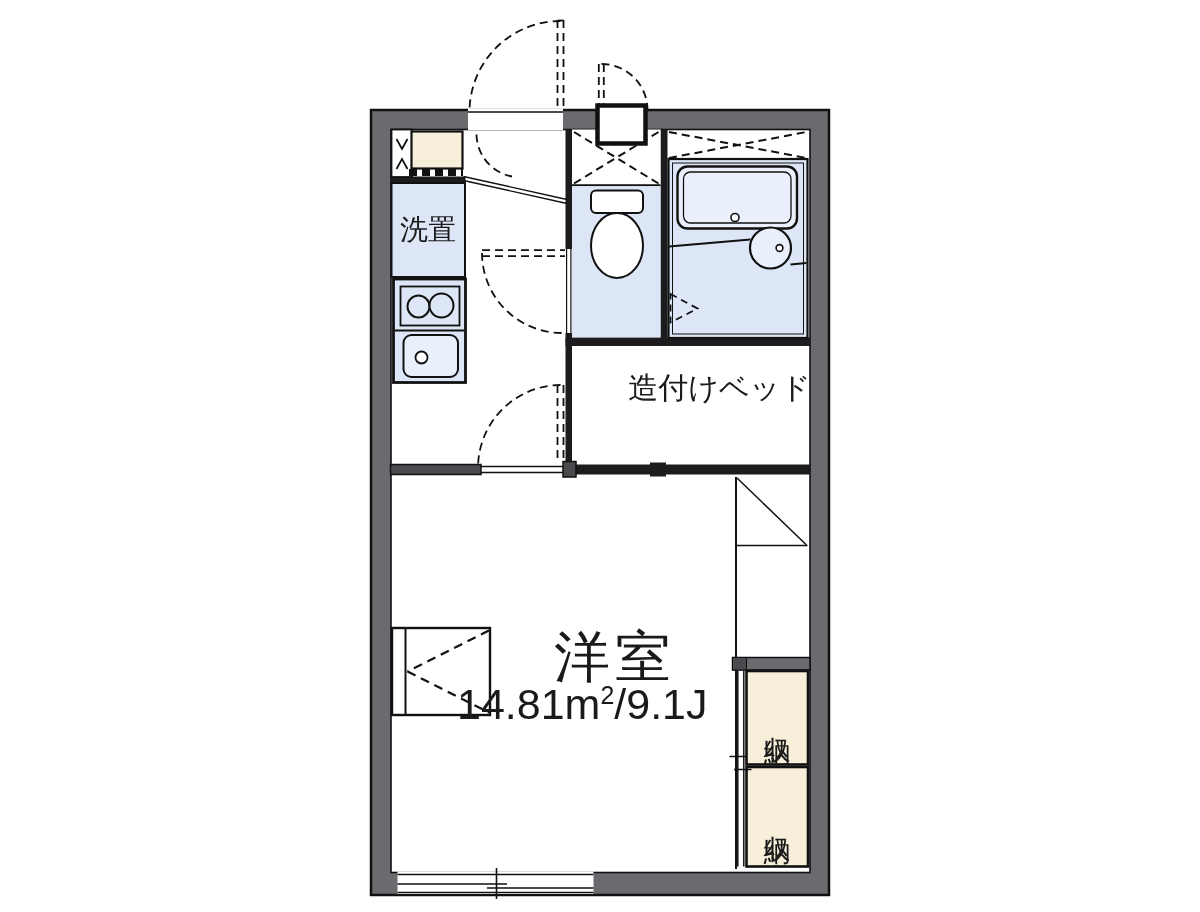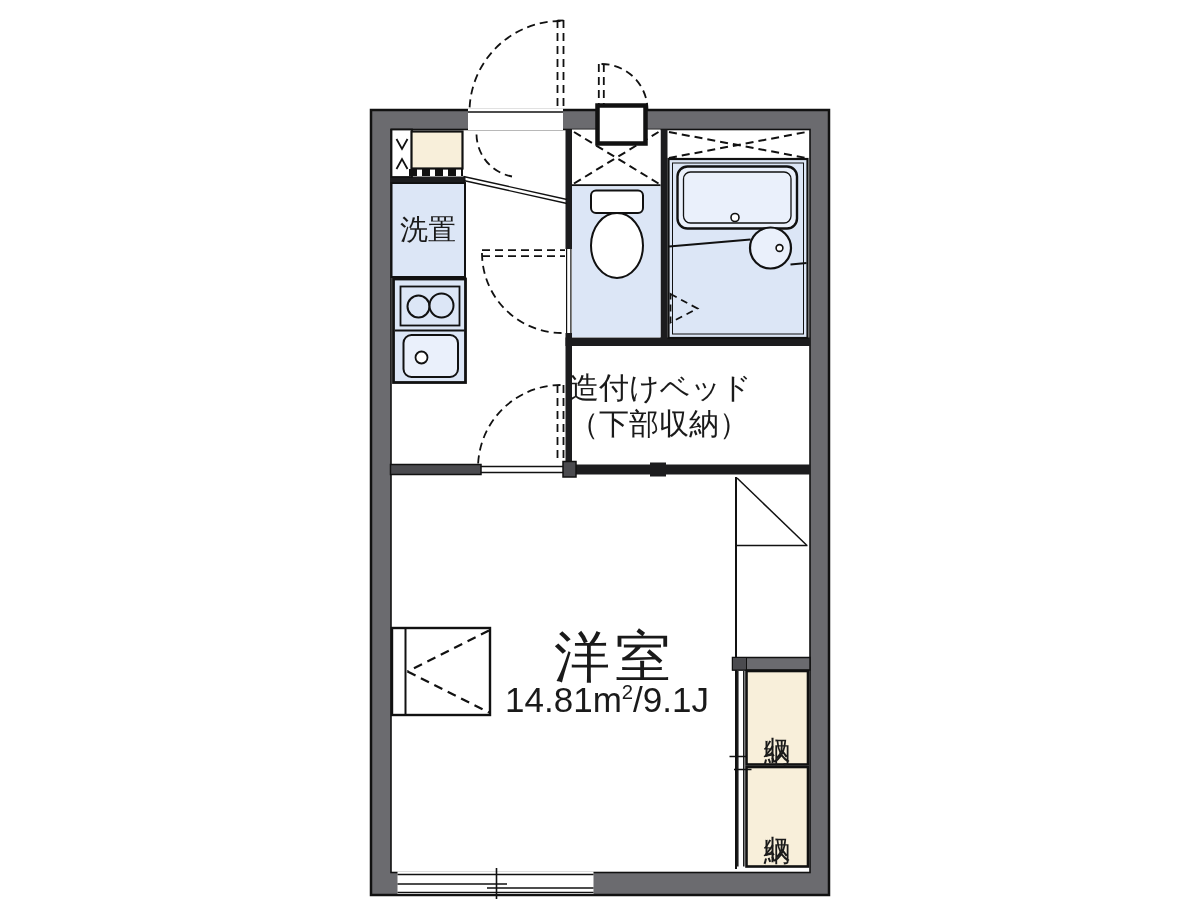--- a/index.html
+++ b/index.html
@@ -3,23 +3,23 @@
 <meta charset="utf-8">
 <style>
   html,body{margin:0;padding:0;background:#ffffff;}
   #stage{
     position:relative;width:1080px;height:912px;background:#ffffff;overflow:hidden;
     font-family:"Liberation Sans","DejaVu Sans",sans-serif;color:#1a1a1a;
   }
   #plan-svg{position:absolute;left:0;top:0;}
   .lbl{position:absolute;color:#1a1a1a;}
   .lbl-washer{left:389px;top:211px;width:78px;text-align:center;font-size:28px;font-weight:500;}
-  .lbl-bed{left:569px;top:370px;width:242px;text-align:left;font-size:30px;font-weight:500;line-height:36px;}
+  .lbl-bed{left:569px;top:370px;width:242px;text-align:right;font-size:30px;font-weight:500;line-height:36px;}
   .lbl-room{left:515px;top:620px;width:200px;text-align:center;font-size:56px;font-weight:500;letter-spacing:5px;}
-  .lbl-area{left:457px;top:680px;width:300px;text-align:center;font-size:35px;font-weight:500;}
+  .lbl-area{left:457px;top:680px;width:300px;text-align:left;font-size:43px;font-weight:500;}
   .lbl-area sup{font-size:58%;vertical-align:super;}
   .lbl-closet{position:absolute;left:746px;width:62px;display:flex;align-items:center;justify-content:center;
     writing-mode:vertical-rl;text-orientation:upright;font-size:27px;font-weight:500;letter-spacing:3px;}
   .lbl-closet.c1{top:671px;height:94px;}
   .lbl-closet.c2{top:767px;height:100px;}
 </style>
 </head>
 <body>
 
 <div id="stage">
@@ -163,21 +163,20 @@
     <line x1="557.5" y1="385" x2="557.5" y2="463"></line>
     <line x1="563.5" y1="385" x2="563.5" y2="463"></line>
     <path d="M 560.5 385 A 83 83 0 0 0 478 468"></path>
   </g>
 </svg>
 
 <div class="lbl lbl-washer">洗置</div>
 
 <div class="lbl lbl-bed">
   <div>造付けベッド</div>
-  <div>（下部収納）</div>
 </div>
 
 <div class="lbl lbl-room">洋室</div>
 
 <div class="lbl lbl-area">
   <span>14.81</span><span>m</span><sup>2</sup><span>/9.1J</span>
 </div>
 
 <div class="lbl lbl-closet c1">収納</div>
 <div class="lbl lbl-closet c2">収納</div>

